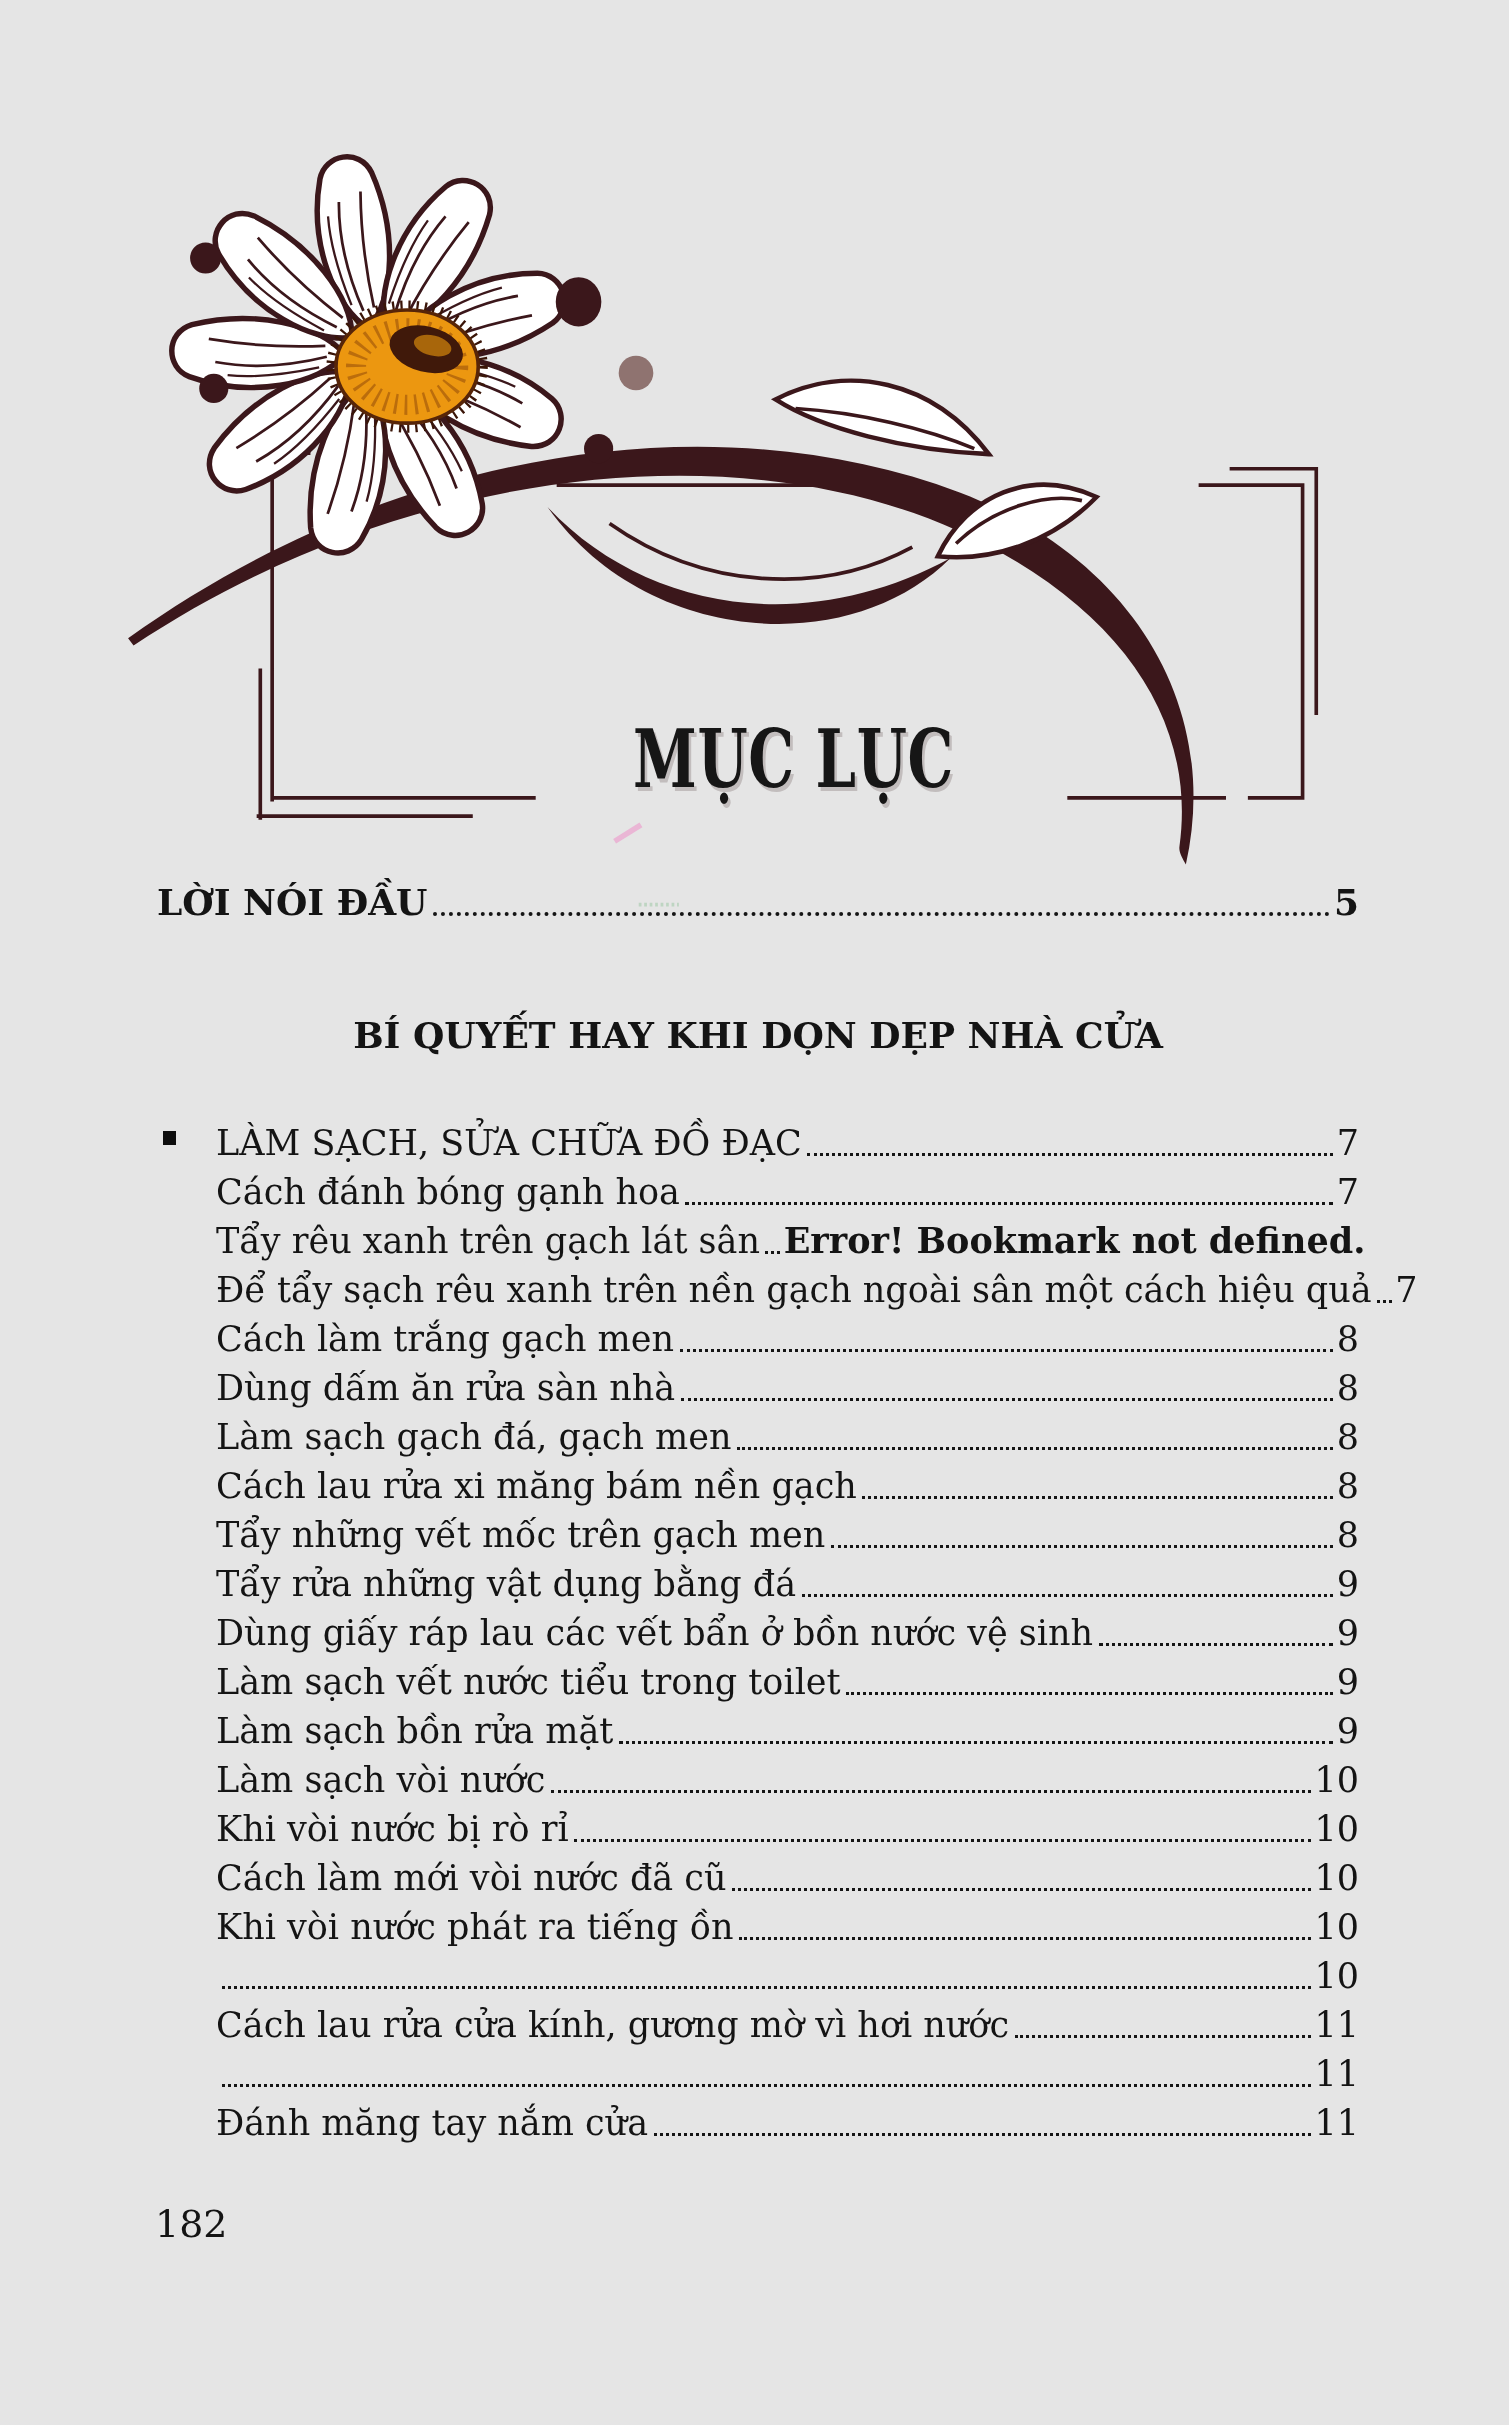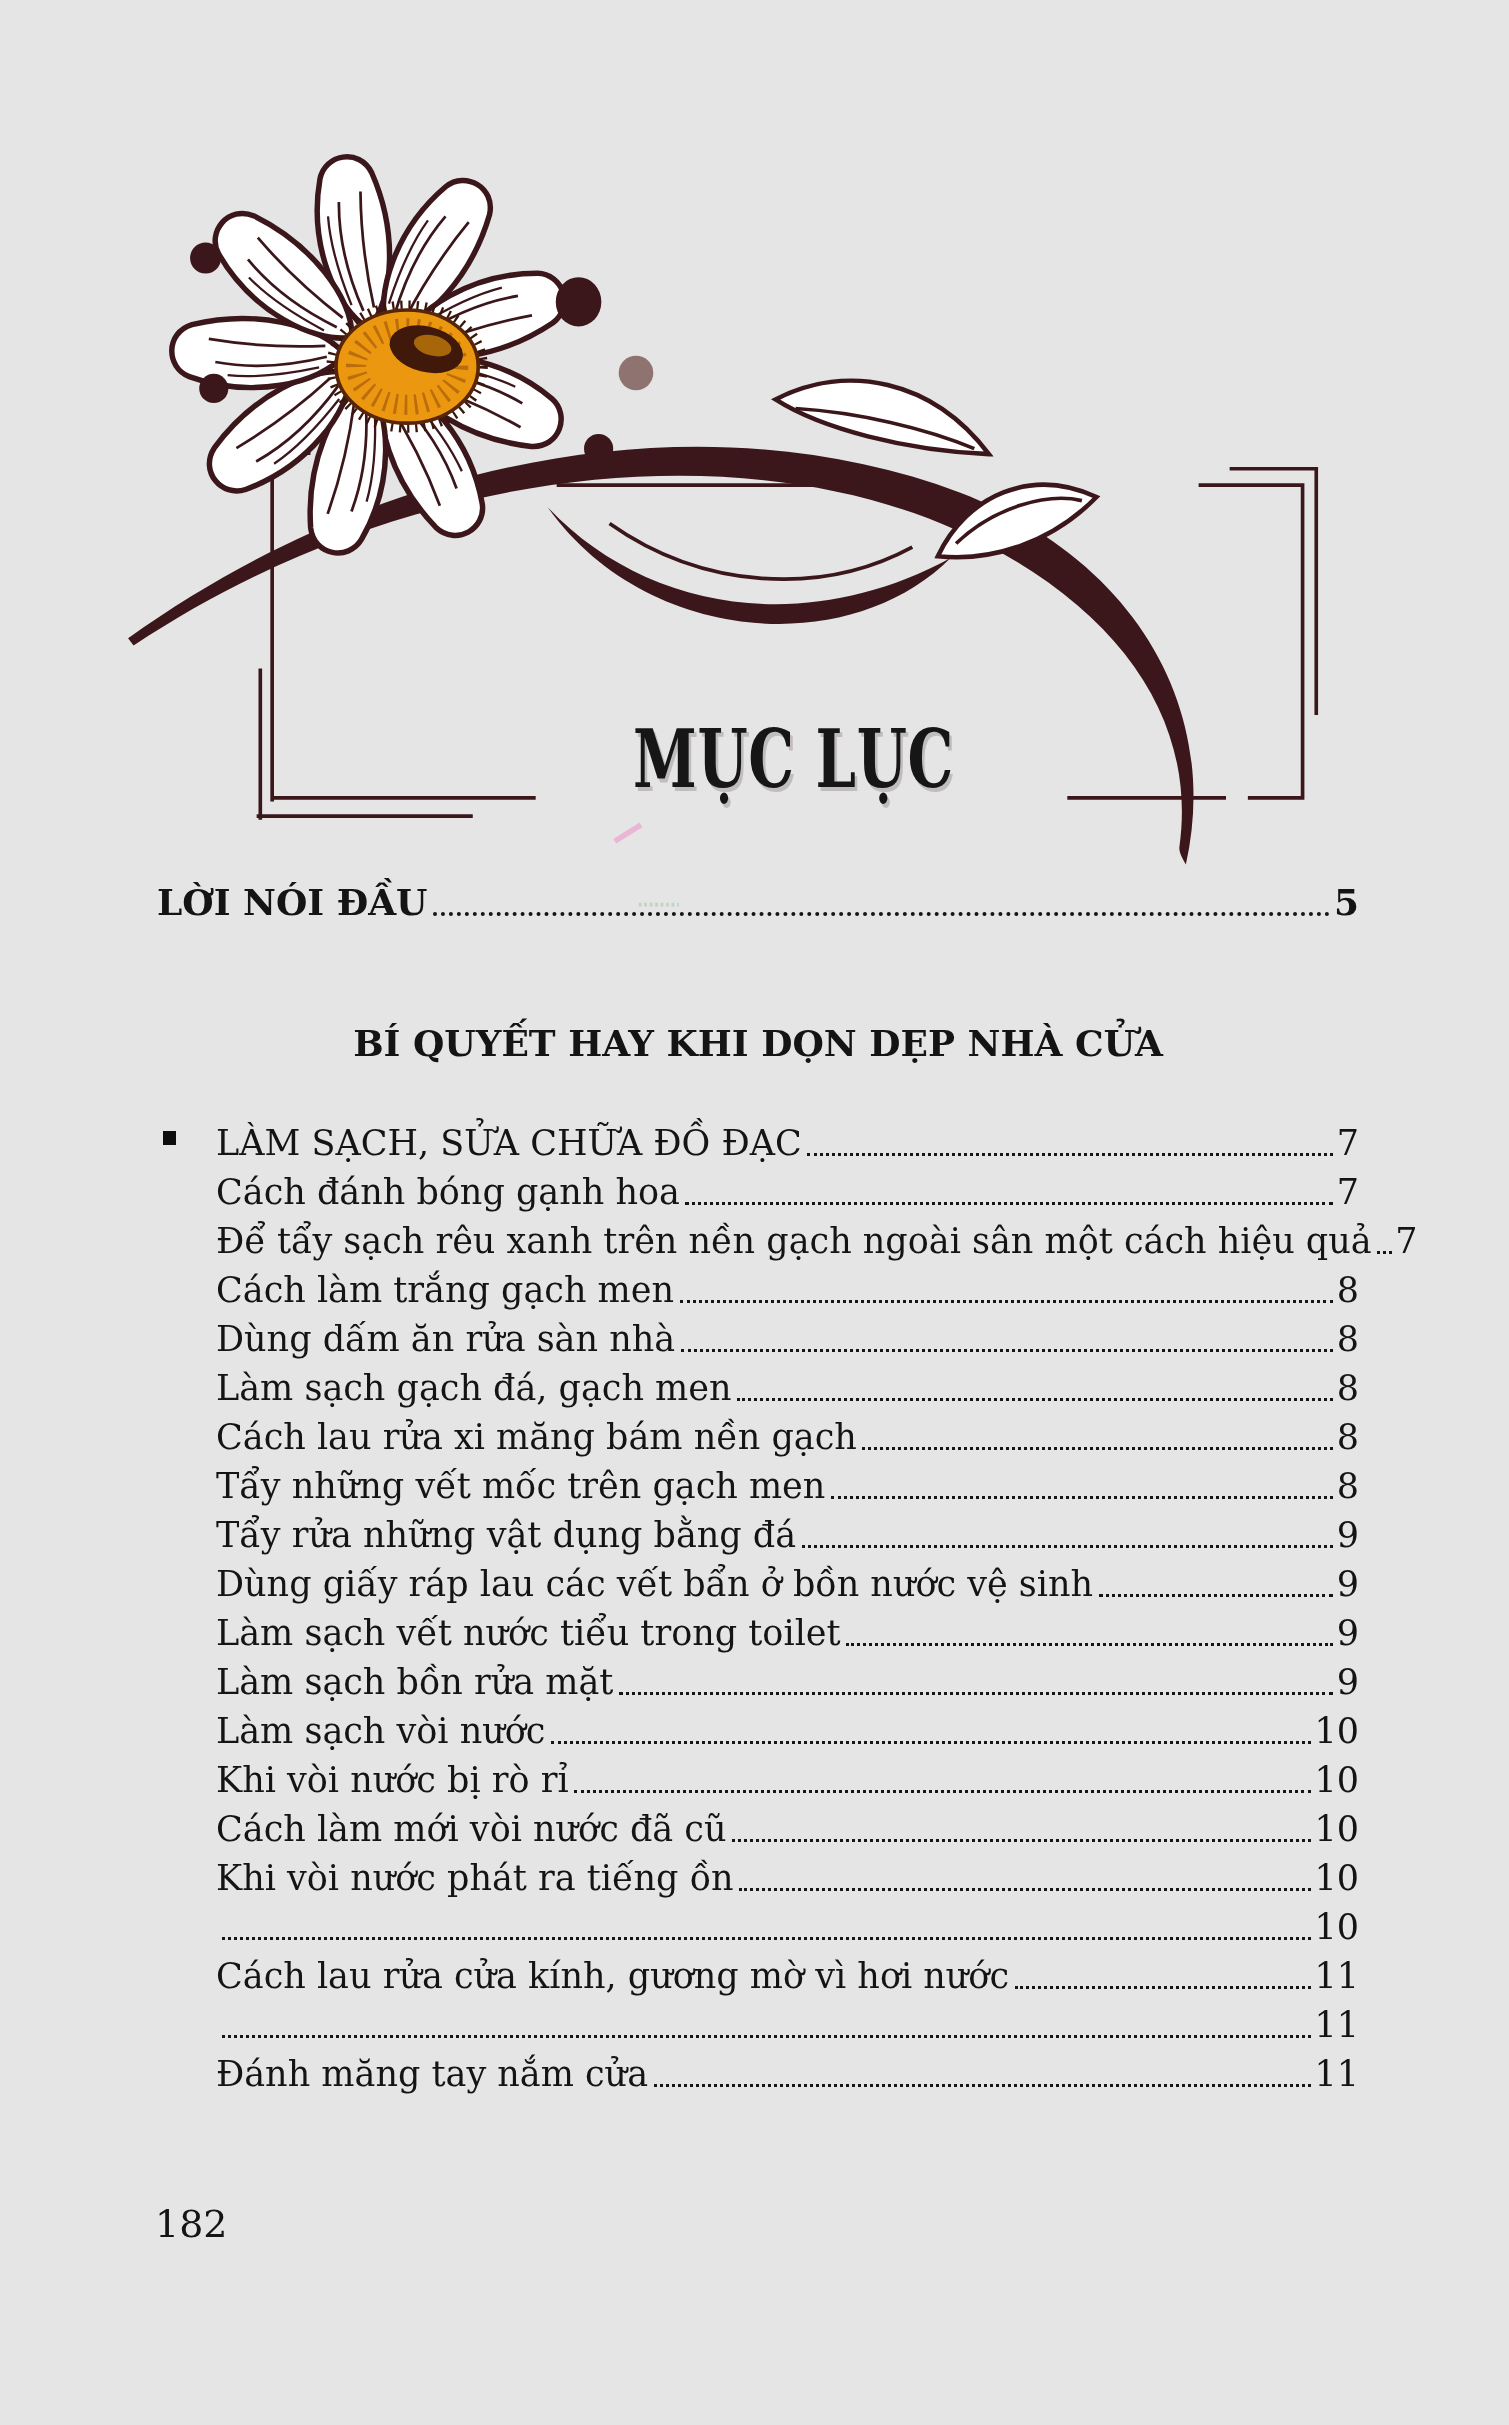--- a/index.html
+++ b/index.html
@@ -18,21 +18,21 @@
     text-shadow:3.6px 3.6px 0 rgba(150,140,140,0.45);
   }
   .preface-row {
     position:absolute; left:157px; top:881px; width:1202px;
     display:flex; align-items:flex-end;
     font-size:36px; font-weight:bold; line-height:1.2; white-space:nowrap;text-align:right;
   }
   .preface-row .leader { border-bottom-width:4.6px; margin-bottom:8.2px; }
   .section-heading {
     position:absolute; left:157px; top:1014px; width:1202px;
-    text-align:center; font-size:36px; font-weight:bold; white-space:nowrap;margin-top:8px;
+    text-align:center; font-size:36px; font-weight:bold; white-space:nowrap;
   }
   .entries { position:absolute; left:157px; top:1115px; width:1202px; }
   .toc-row {
     position:relative; display:flex; align-items:flex-end;
     height:49px; font-size:35px; line-height:1.2;
     padding-left:59px; white-space:nowrap;
   }
   .bullet {
     position:absolute; left:5.5px; top:16.4px;
     width:13.7px; height:13.7px; background:#0d0d0d;
@@ -131,20 +131,25 @@
       <span class="bullet"></span>
       <span>LÀM SẠCH, SỬA CHỮA ĐỒ ĐẠC</span>
       <span class="leader"></span>
       <span class="pageno">7</span>
     </div>
     <div class="toc-row">
       <span>Cách đánh bóng gạnh hoa</span>
       <span class="leader"></span>
       <span class="pageno">7</span>
     </div>
+    <div class="toc-row bold-page">
+      <span>Tẩy rêu xanh trên gạch lát sân</span>
+      <span class="leader"></span>
+      <span class="pageno">Error! Bookmark not defined.</span>
+    </div>
     <div class="toc-row">
       <span>Để tẩy sạch rêu xanh trên nền gạch ngoài sân một cách hiệu quả</span>
       <span class="leader"></span>
       <span class="pageno">7</span>
     </div>
     <div class="toc-row">
       <span>Cách làm trắng gạch men</span>
       <span class="leader"></span>
       <span class="pageno">8</span>
     </div>

